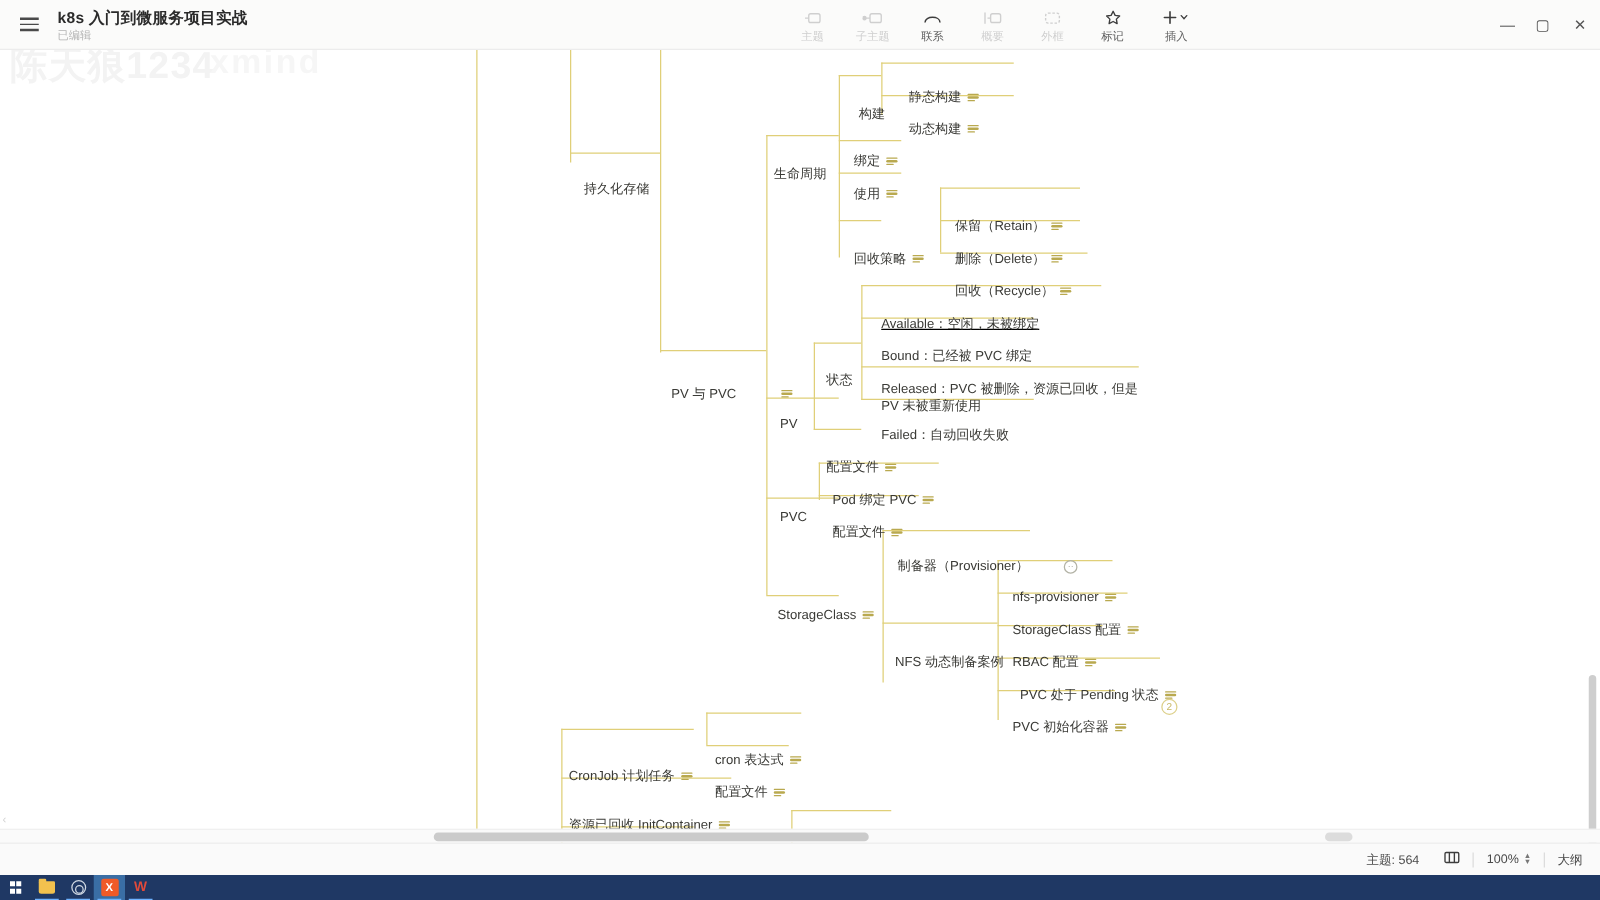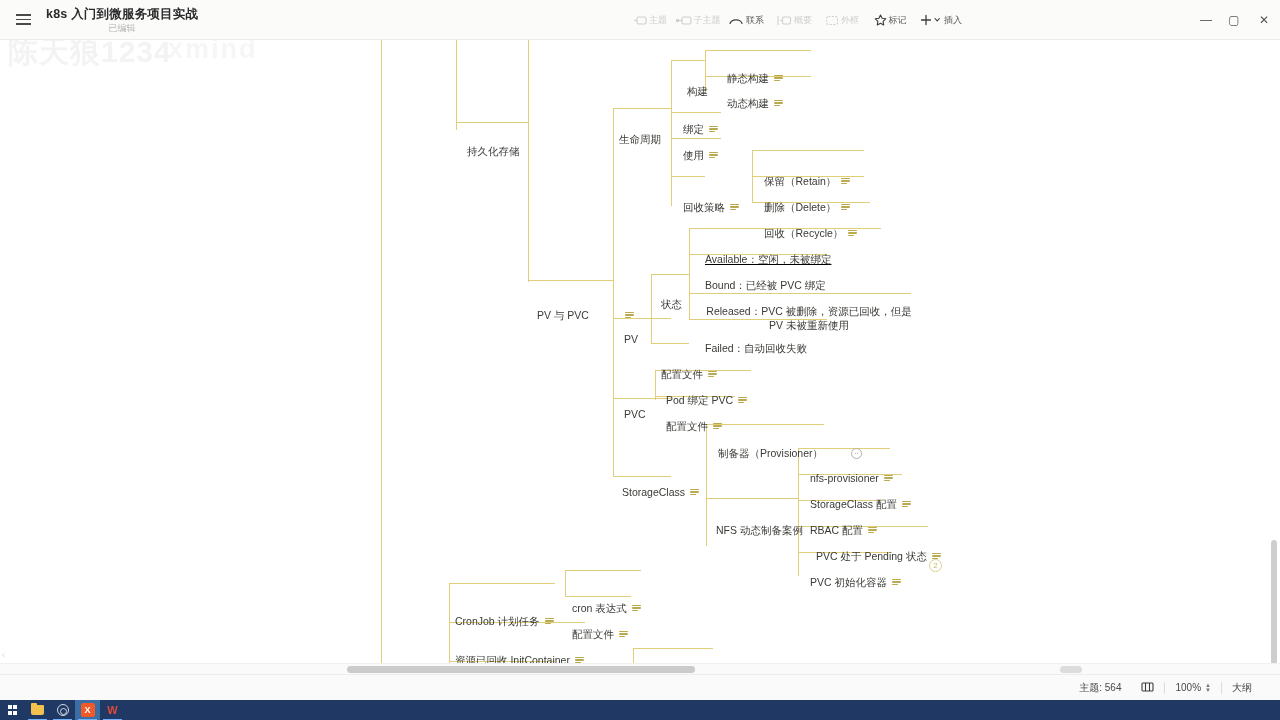--- a/index.html
+++ b/index.html
@@ -1,40 +1,40 @@
 <!DOCTYPE html>
 <html><head>
 <meta charset="utf-8">
 <style>
   * { box-sizing: border-box; margin: 0; padding: 0; }
   html, body {
     width: 1280px; height: 720px; overflow: hidden;
     font-family: "Liberation Sans", "DejaVu Sans", sans-serif;
     background: #ffffff;
   }
-  #app { position: relative; width: 1280px; height: 720px; text-align: center; }
+  #app { position: relative; width: 1280px; height: 720px; }
 
   
   .titlebar {
     position: absolute; left: 0; top: 0; width: 1280px; height: 40px;
     background: #fbfbfa; border-bottom: 1px solid #ececec;
     display: flex; align-items: center; z-index: 30;
   }
   .hamburger { width: 46px; height: 40px; display: flex; flex-direction: column;
     justify-content: center; align-items: center; gap: 3px; cursor: pointer; }
   .hamburger i { display: block; width: 15px; height: 1.5px; background: #4a4a4a; }
   .doc-title-wrap { display: flex; flex-direction: column; justify-content: center;
     height: 40px; padding-top: 2px; }
   .doc-title { font-size: 12.5px; font-weight: bold; color: #2b2b2b; line-height: 15px; letter-spacing: .2px;}
   .doc-sub { font-size: 9px; color: #b5b5b5; line-height: 12px; }
 
   .tool-group { position: absolute; display: flex; align-items: flex-start; height: 40px; }
   .tool-center { left: 626px; top: 0; }
   .tool-right { left: 1012px; top: 0; }
-  .tool-btn { width: 48px; height: 40px; display: flex; flex-direction: row;
+  .tool-btn { width: 48px; height: 40px; display: flex; flex-direction: column;
     align-items: center; justify-content: center; gap: 2px; cursor: pointer; }
   .tool-btn.wide { width: 54px; }
   .tool-ico { height: 15px; display: flex; align-items: center; justify-content: center;
     color: #3d3d3d; font-size: 13px; line-height: 1; }
   .tool-lab { font-size: 9px; color: #5c5c5c; line-height: 10px; white-space: nowrap; }
   .tool-btn.disabled .tool-ico, .tool-btn.disabled .tool-lab { color: #cfcfcf; }
   .tool-btn.disabled svg { stroke: #cfcfcf; }
 
   .wincontrols { position: absolute; right: 0; top: 0; height: 40px; display: flex; }
   .wc { width: 28px; height: 40px; display: flex; align-items: center;
@@ -514,21 +514,21 @@
     </div>
     <div class="sb-sep"></div>
     <div class="sb-item">
       <span>100%</span>
       <span class="stepper">
           <span>▲</span>
           <span>▼</span>
         </span>
     </div>
     <div class="sb-sep"></div>
-    <div class="sb-item" style="padding-right:28px">
+    <div class="sb-item" style="padding-right:14px">
       <span>大纲</span>
     </div>
   </div>
 
   <div class="taskbar">
     <div class="tb-item">
       <span class="sq">
           <i></i>
           <i></i>
           <i></i>

